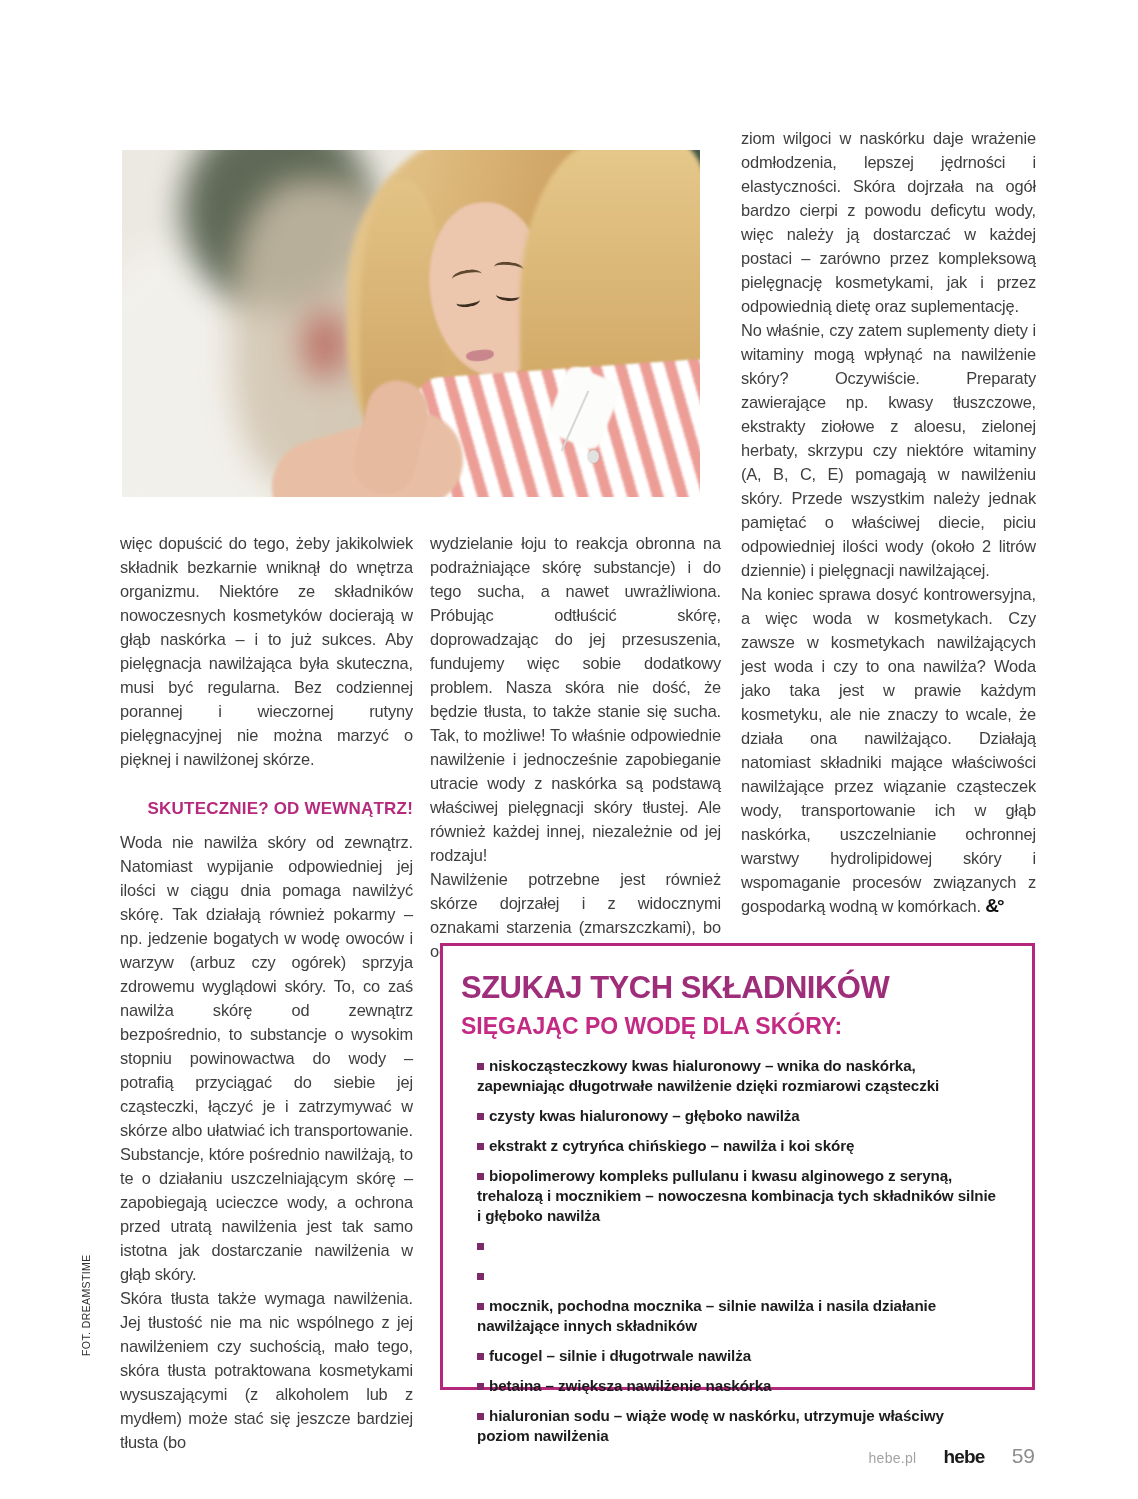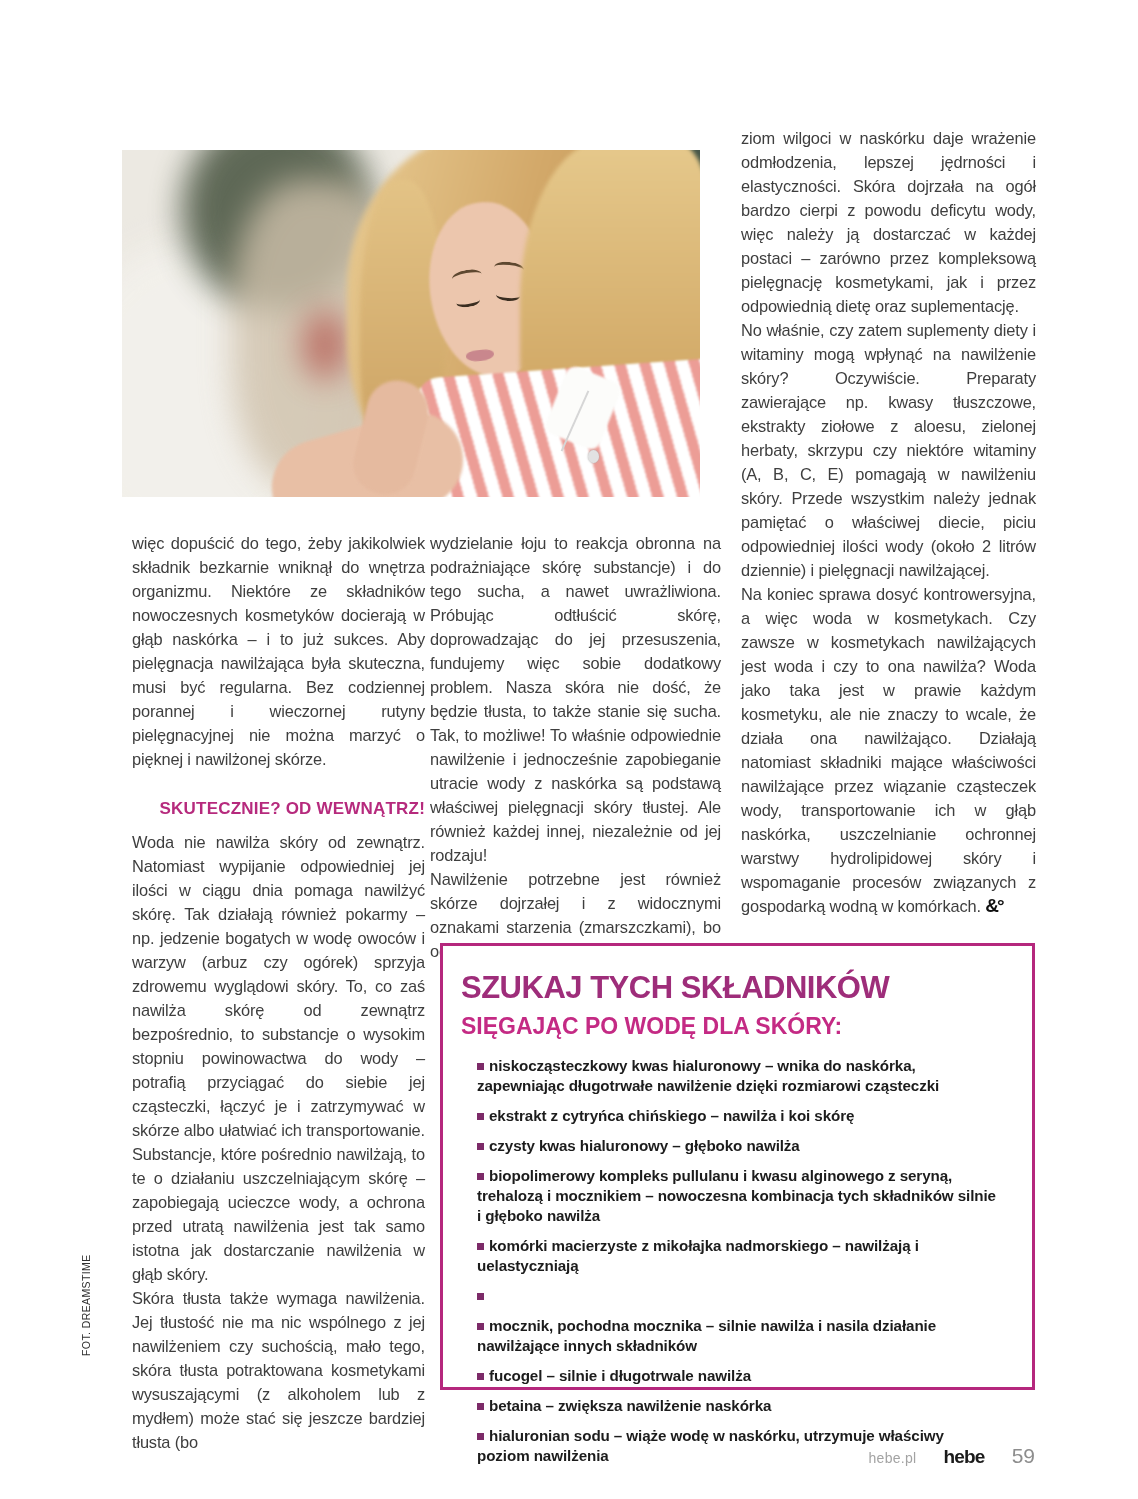--- a/index.html
+++ b/index.html
@@ -30,21 +30,21 @@
   .hairStrand{left:238px;top:30px;width:85px;height:310px;background:linear-gradient(180deg,#e3c386,#c99e5e);border-radius:45%;filter:blur(2px);}
   .shirt{left:298px;top:218px;width:310px;height:160px;background:repeating-linear-gradient(78deg,#ffffff 0 13px,#ec9d96 13px 24px);transform:rotate(-4deg);border-radius:24px 0 0 0;filter:blur(1px);}
   .collar{left:432px;top:222px;width:58px;height:72px;background:#fcfcfa;transform:rotate(22deg);border-radius:10px;filter:blur(1px);}
   .necklace{left:452px;top:238px;width:2px;height:66px;background:#d6d6d6;transform:rotate(24deg);}
   .pendant{left:466px;top:300px;width:11px;height:13px;background:#e2e2e2;border-radius:50%;box-shadow:0 0 2px #aaa;}
   .hand1{left:148px;top:276px;width:195px;height:95px;background:#e8bfa5;border-radius:50px;transform:rotate(-16deg);filter:blur(1.5px);}
   .hand2{left:238px;top:230px;width:62px;height:115px;background:#e5ba9f;border-radius:30px;transform:rotate(14deg);filter:blur(1.5px);}
   
   .col{position:absolute;color:#3e3e3e;font-size:16.4px;line-height:24px;text-align:justify;letter-spacing:-0.15px;}
   .col p{margin:0;}
-  .col1{left:132px;top:531px;width:293px;}
+  .col1{left:120px;top:531px;width:293px;}
   .col2{left:430px;top:531px;width:291px;}
   .col3{left:741px;top:126px;width:295px;}
   .subhead{text-align:right;color:#b62a7d;font-weight:bold;font-size:17px;margin:26px 0 9px 0 !important;letter-spacing:.2px;}
   .endmark{font-weight:bold;color:#111;font-size:19px;letter-spacing:-2px;}
   
   .ibox{position:absolute;left:440px;top:943px;width:595px;height:447px;box-sizing:border-box;border:3px solid #b5277d;background:#fff;padding:24px 20px 12px 18px;}
   .ibox-title{color:#9e2d7a;font-weight:bold;font-size:31px;letter-spacing:-0.5px;margin:0 0 7px 0;}
   .ibox-sub{color:#c42a84;font-weight:bold;font-size:23px;margin:0 0 15px 0;}
   .ibox ul{list-style:none;margin:16px;padding:0;}
   .ibox li{color:#1c1c1c;font-weight:bold;font-size:15.2px;line-height:20px;margin-bottom:10px;letter-spacing:-0.1px;}
@@ -101,24 +101,24 @@
     <p>ziom wilgoci w naskórku daje wrażenie odmłodzenia, lepszej jędrności i elastyczności. Skóra dojrzała na ogół bardzo cierpi z powodu deficytu wody, więc należy ją dostarczać w każdej postaci – zarówno przez kompleksową pielęgnację kosmetykami, jak i przez odpowiednią dietę oraz suplementację.</p>
     <p>No właśnie, czy zatem suplementy diety i witaminy mogą wpłynąć na nawilżenie skóry? Oczywiście. Preparaty zawierające np. kwasy tłuszczowe, ekstrakty ziołowe z aloesu, zielonej herbaty, skrzypu czy niektóre witaminy (A, B, C, E) pomagają w nawilżeniu skóry. Przede wszystkim należy jednak pamiętać o właściwej diecie, piciu odpowiedniej ilości wody (około 2 litrów dziennie) i pielęgnacji nawilżającej.</p>
     <p><span>Na koniec sprawa dosyć kontrowersyjna, a więc woda w kosmetykach. Czy zawsze w kosmetykach nawilżających jest woda i czy to ona nawilża? Woda jako taka jest w prawie każdym kosmetyku, ale nie znaczy to wcale, że działa ona nawilżająco. Działają natomiast składniki mające właściwości nawilżające przez wiązanie cząsteczek wody, transportowanie ich w głąb naskórka, uszczelnianie ochronnej warstwy hydrolipidowej skóry i wspomaganie procesów związanych z gospodarką wodną w komórkach.</span> <span class="endmark">&amp;°</span></p>
   </div>
 
   <div class="ibox">
     <p class="ibox-title">SZUKAJ TYCH SKŁADNIKÓW</p>
     <p class="ibox-sub">SIĘGAJĄC PO WODĘ DLA SKÓRY:</p>
     <ul>
       <li><span class="sq"></span><span>niskocząsteczkowy kwas hialuronowy – wnika do naskórka, zapewniając długotrwałe nawilżenie dzięki rozmiarowi cząsteczki</span></li>
+      <li><span class="sq"></span><span>czysty kwas hialuronowy – głęboko nawilża</span></li>
       <li><span class="sq"></span><span>ekstrakt z cytryńca chińskiego – nawilża i koi skórę</span></li>
-      <li><span class="sq"></span><span>czysty kwas hialuronowy – głęboko nawilża</span></li>
       <li><span class="sq"></span><span>biopolimerowy kompleks pullulanu i kwasu alginowego z seryną, trehalozą i mocznikiem – nowoczesna kombinacja tych składników silnie i głęboko nawilża</span></li>
-      <li><span class="sq"></span><span>komórki macierzyste z mikołajka nadmorskiego – nawilżają i uelastyczniają</span></li>
+      <li><span class="sq"></span></li>
       <li><span class="sq"></span></li>
       <li><span class="sq"></span><span>mocznik, pochodna mocznika – silnie nawilża i nasila działanie nawilżające innych składników</span></li>
       <li><span class="sq"></span><span>fucogel – silnie i długotrwale nawilża</span></li>
       <li><span class="sq"></span><span>betaina – zwiększa nawilżenie naskórka</span></li>
       <li><span class="sq"></span><span>hialuronian sodu – wiąże wodę w naskórku, utrzymuje właściwy poziom nawilżenia</span></li>
     </ul>
   </div>
 
   <div class="footer">
     <span class="f-site">hebe.pl</span>

